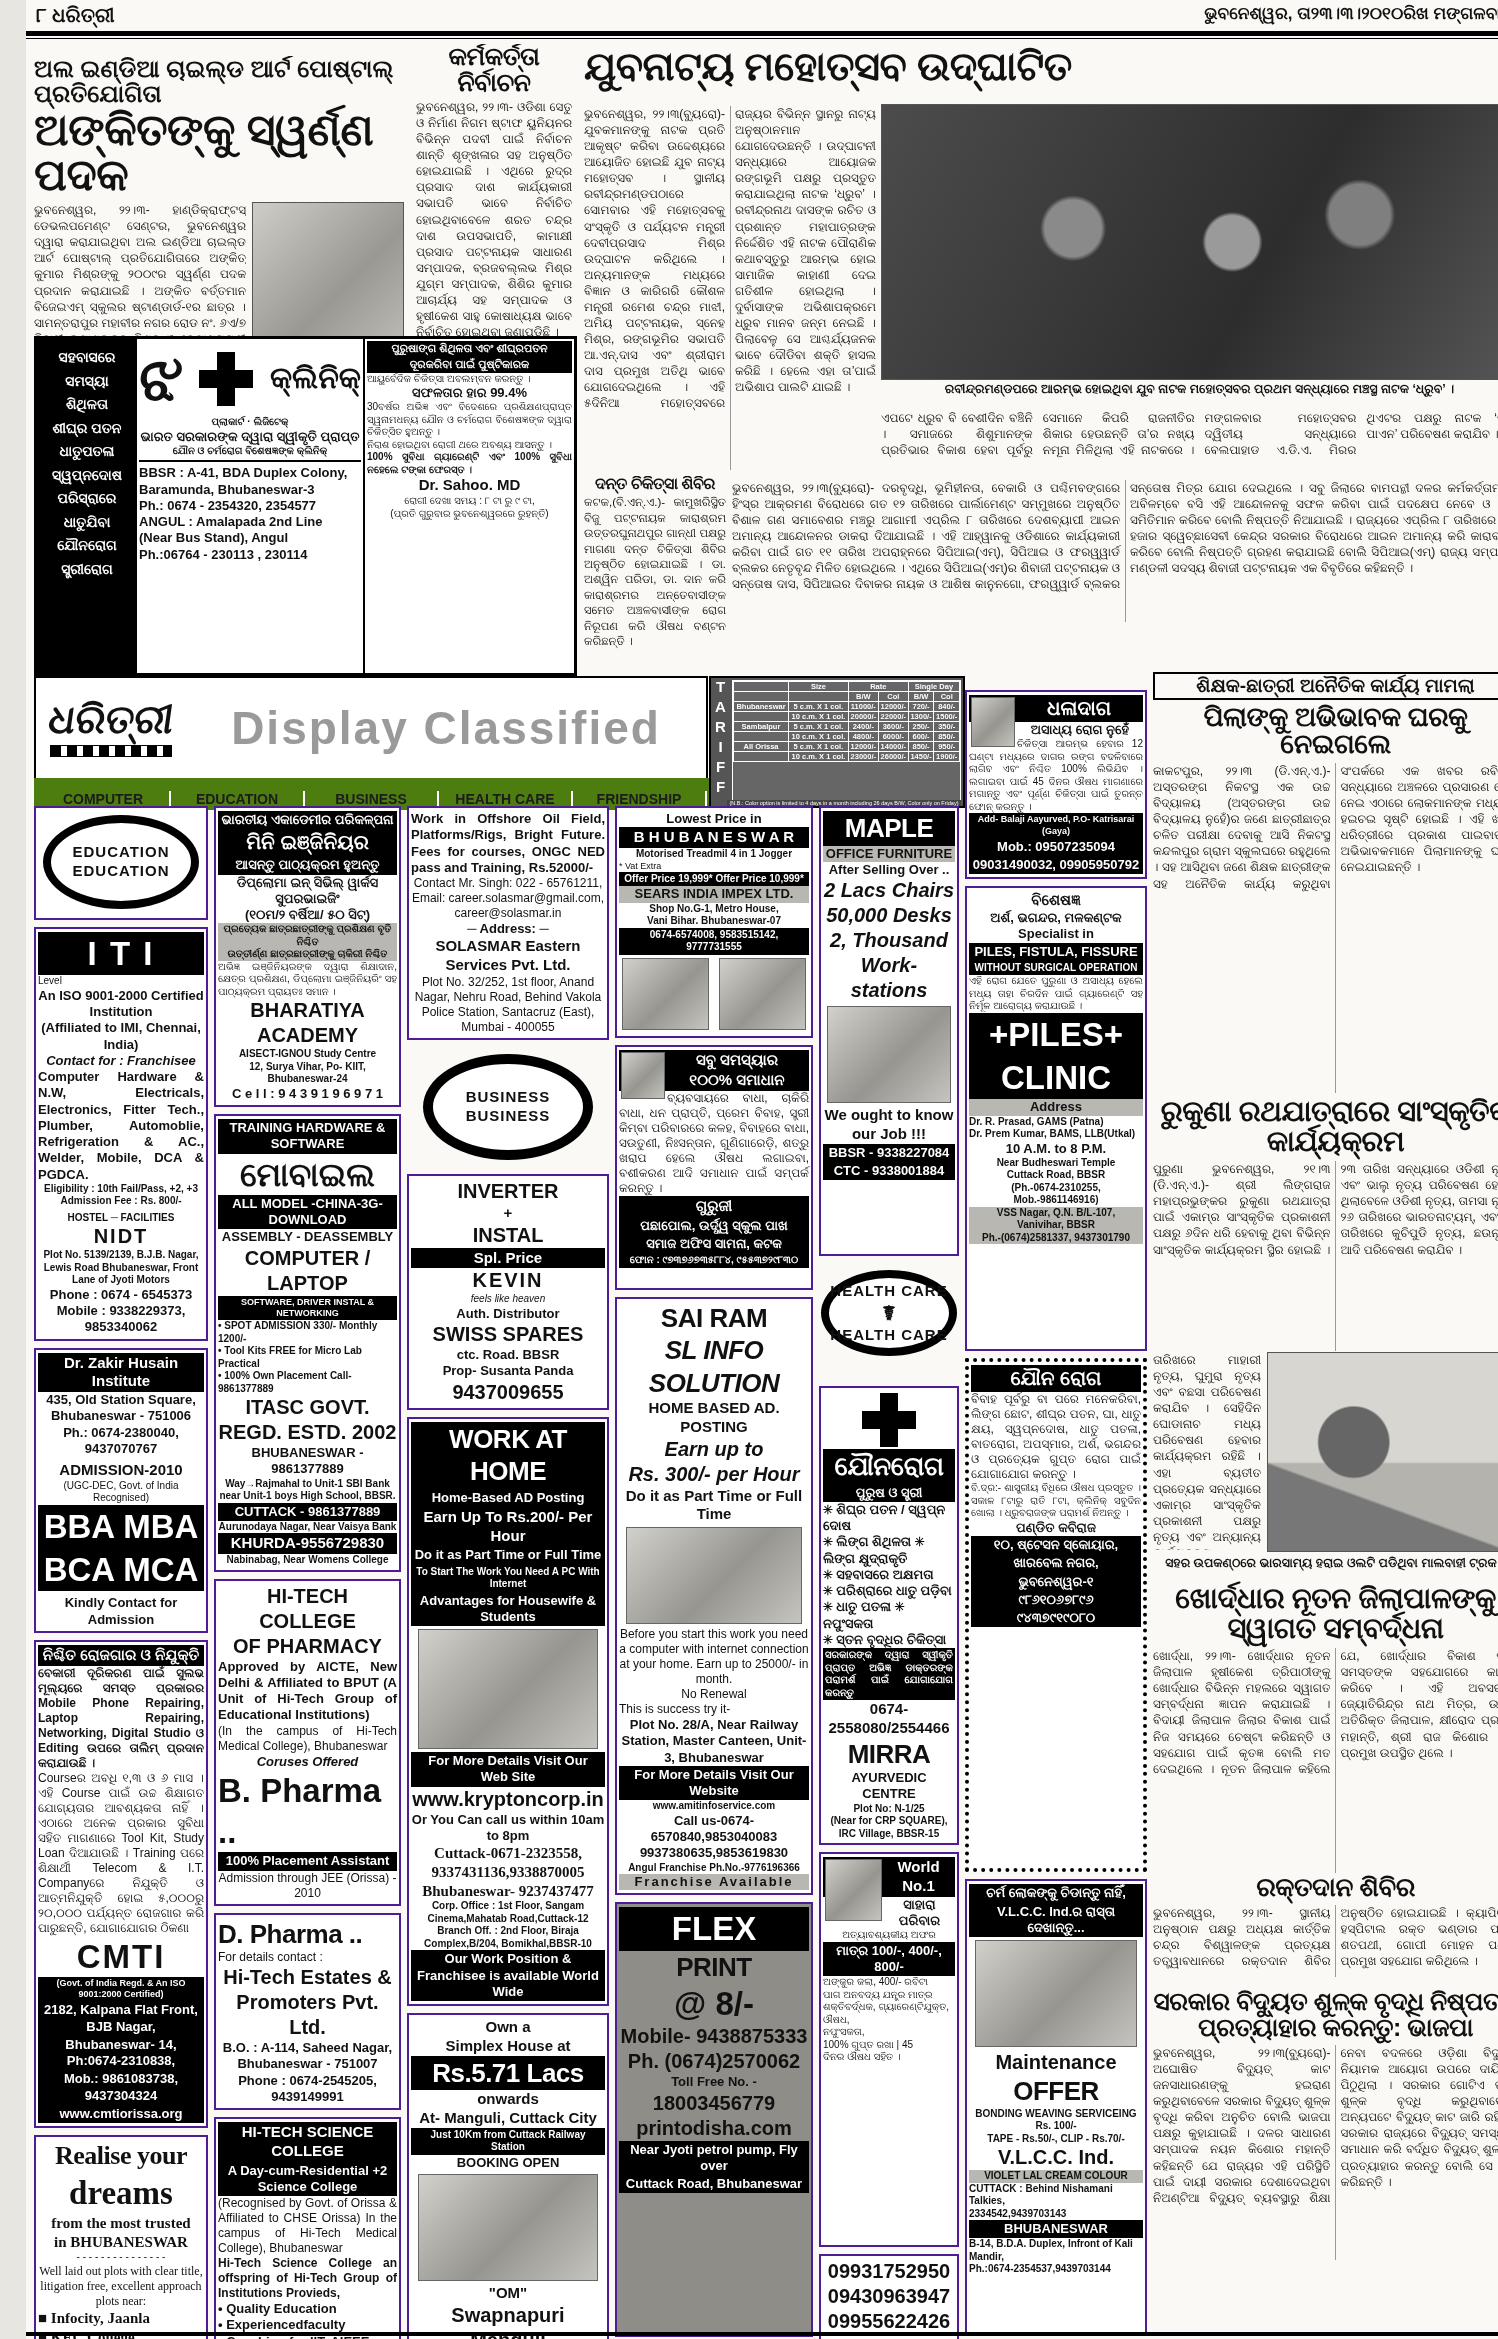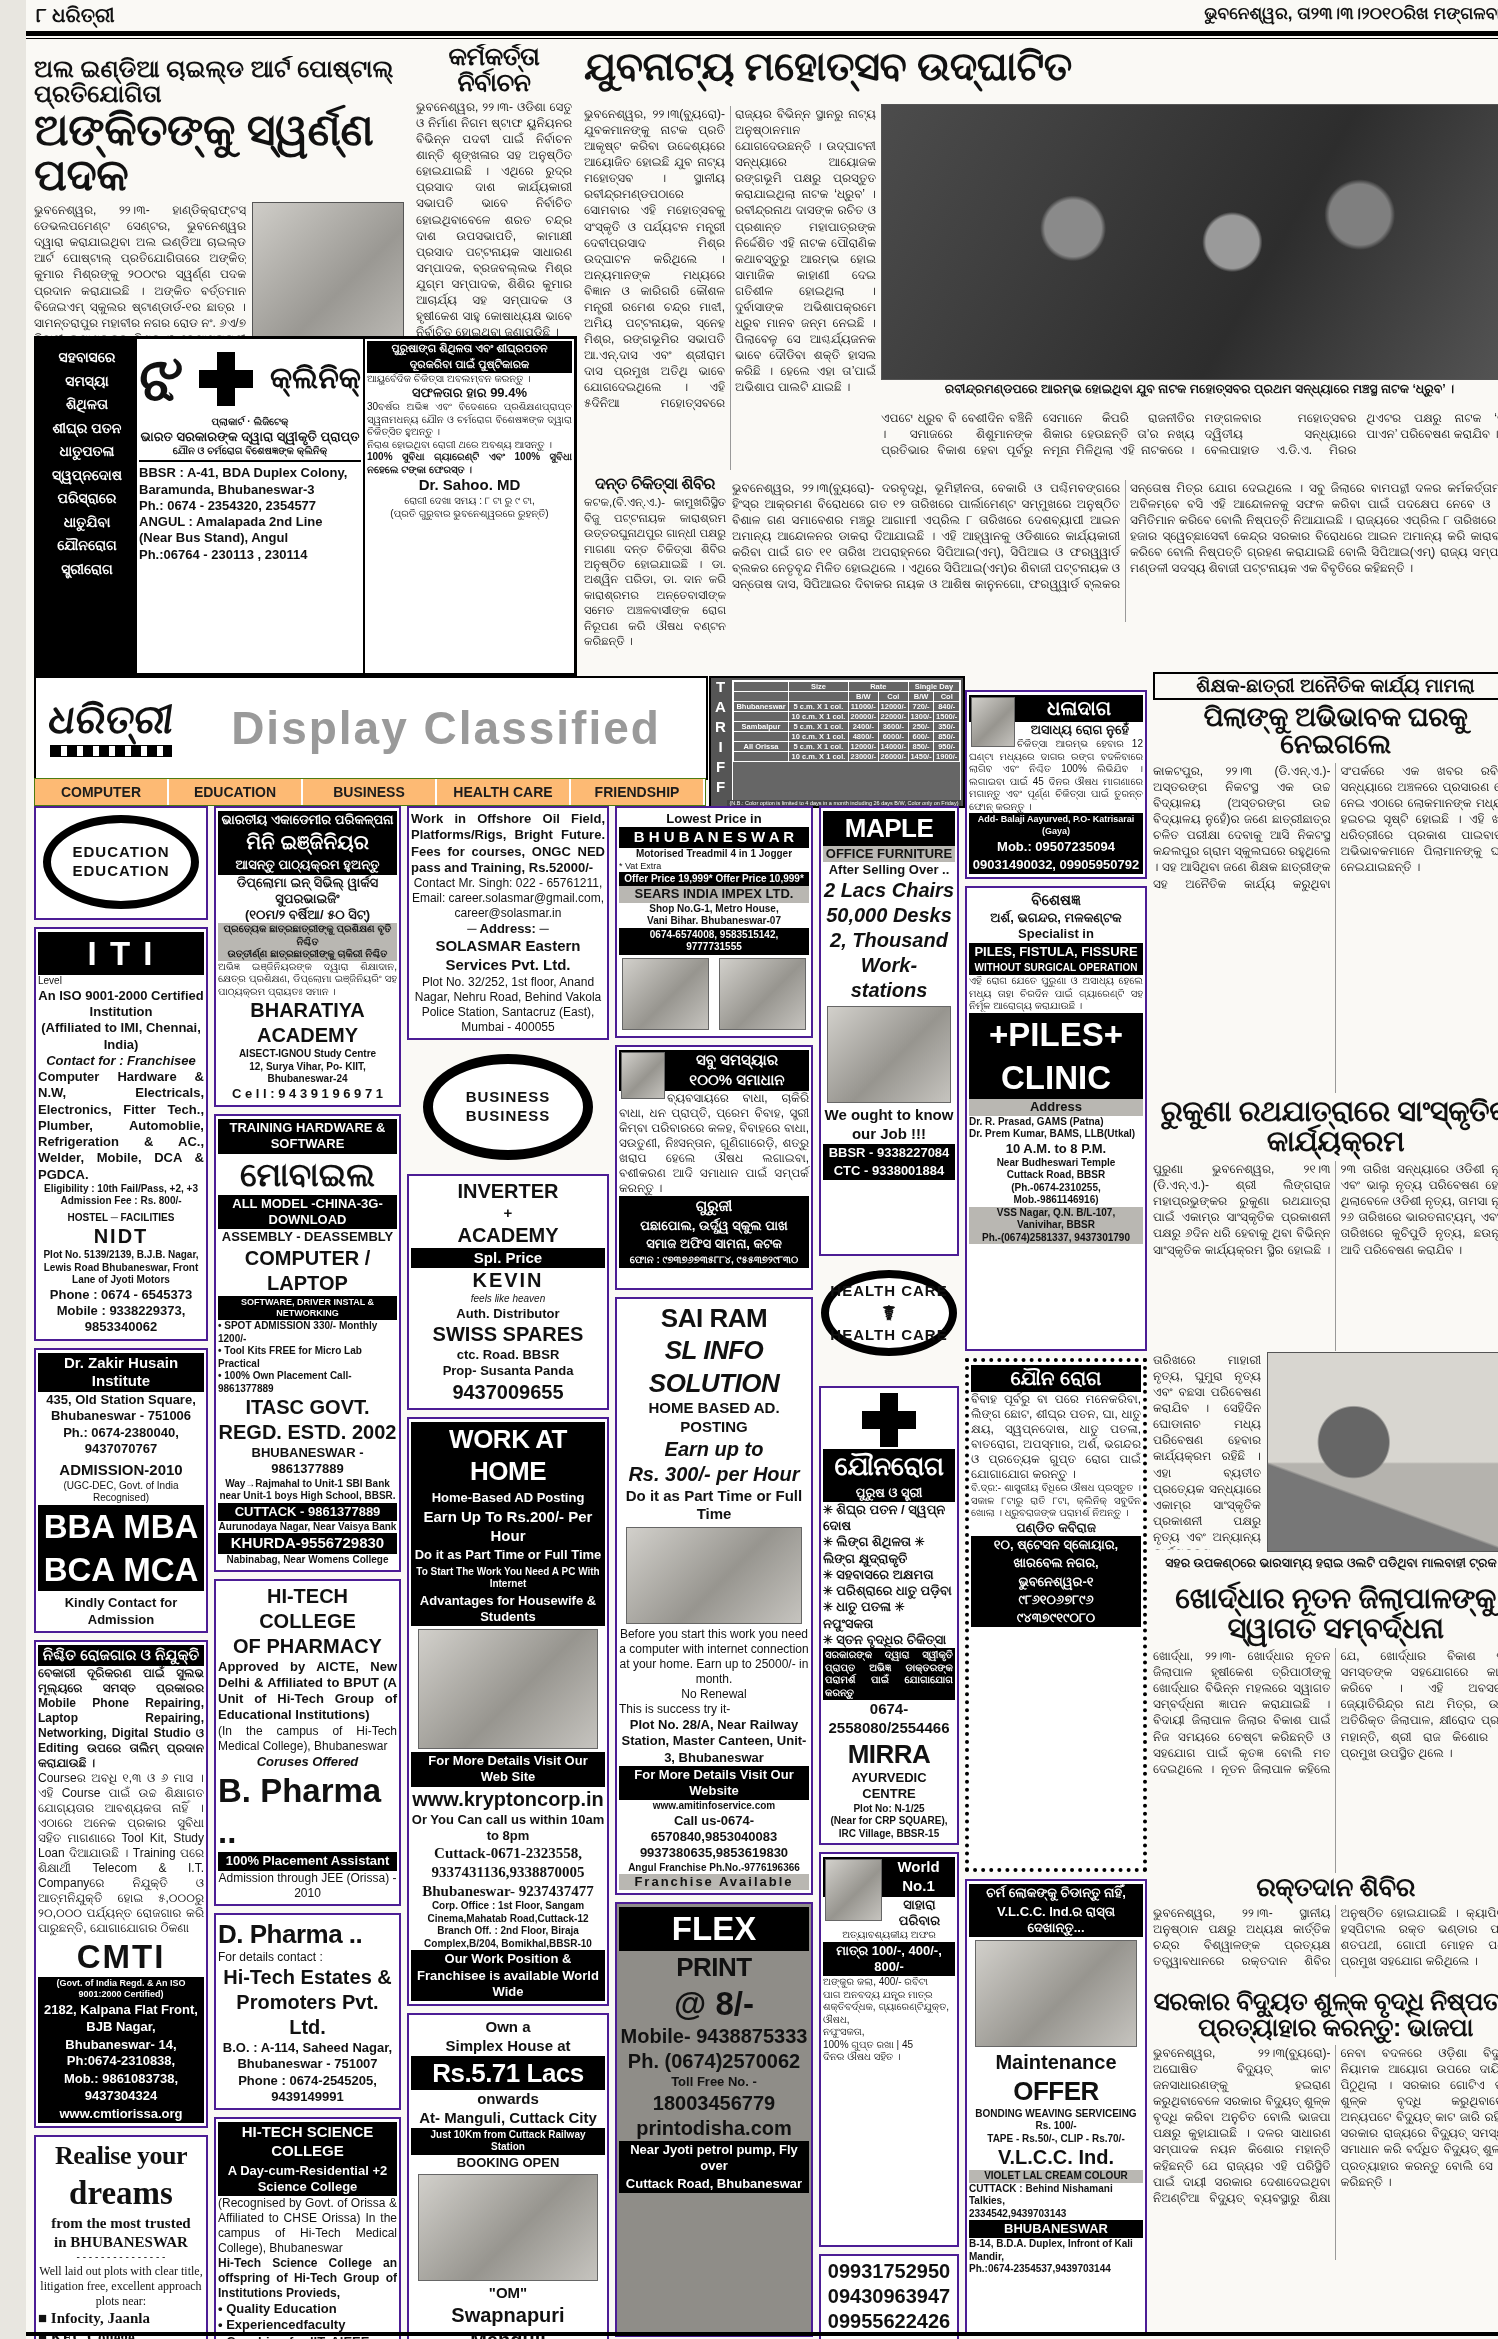--- a/index.html
+++ b/index.html
@@ -57,21 +57,21 @@
   .cross{width:54px;height:54px;margin:2px auto;position:relative;}
   .cross:before,.cross:after{content:"";position:absolute;background:#000;}
   .cross:before{left:18px;top:0;width:18px;height:54px;}
   .cross:after{left:0;top:18px;width:54px;height:18px;}
   
   #dc-box{left:8px;top:676px;width:670px;height:100px;border:2px solid #000;background:#fff;display:flex;align-items:center;}
   #dc-logo{width:150px;text-align:center;}
   #dc-logo .dlg{font-size:40px;font-weight:800;transform:skewX(-8deg);}
   #dc-logo .strip{height:10px;margin:2px 14px;background:repeating-linear-gradient(90deg,#000 0 10px,#fff 10px 16px);border:1px solid #000;}
   #dc-title{flex:1;text-align:center;color:#9a9a9a;font-size:46px;font-weight:bold;letter-spacing:2px;}
-  #dc-cats{left:8px;top:778px;width:670px;height:26px;background:#fdba74;display:flex;border:1px solid #4d7c0f;}
+  #dc-cats{left:8px;top:778px;width:670px;height:26px;background:#4d7c0f;display:flex;border:3px solid #4d7c0f;align-items:flex-end;}
   #dc-cats div{flex:1;border-right:2px solid #fff;display:flex;align-items:center;justify-content:center;
                font-weight:bold;font-size:14px;color:#1c1c1c;}
   
   #tariff{left:683px;top:676px;width:252px;height:128px;background:#555;border:2px solid #000;display:flex;color:#fff;}
   #tariff-label{writing-mode:vertical-lr;text-orientation:upright;font-weight:800;font-size:15px;
                 display:flex;align-items:center;padding:0 1px;letter-spacing:3px;}
   #tariff-table{flex:1;background:#666;margin:2px;border:1px solid #fff;}
   #tariff-table table{width:100%;border-collapse:collapse;font-size:7.5px;color:#fff;}
   #tariff-table th,#tariff-table td{border:1px solid #fff;padding:0 1px;text-align:center;font-weight:bold;}
   #tariff-note{position:absolute;bottom:0;left:16px;right:2px;font-size:5.5px;background:#444;color:#fff;text-align:center;}
@@ -409,21 +409,21 @@
       </div>
     <div class="adbox noborder" style="min-height:108px;">
       <div class="oval">
           <div class="ln otxt">BUSINESS</div>
           <div class="ln otxt">BUSINESS</div>
         </div>
     </div>
     <div class="adbox" style="min-height:205px;">
         <div class="ln t1">INVERTER</div>
         <div class="ln t2">+</div>
-        <div class="ln t1">ACADEMY</div>
+        <div class="ln t1">INSTAL</div>
         <div class="ln t2 rv">Spl. Price</div>
         <div class="ln t1 sp">KEVIN</div>
         <div class="ln s10 it">feels like heaven</div>
         <div class="ln t3">Auth. Distributor</div>
         <div class="ln t1">SWISS SPARES</div>
         <div class="ln t3">ctc. Road. BBSR</div>
         <div class="ln t3">Prop- Susanta Panda</div>
         <div class="ln t1">9437009655</div>
       </div>
     <div class="adbox" style="min-height:455px;">

